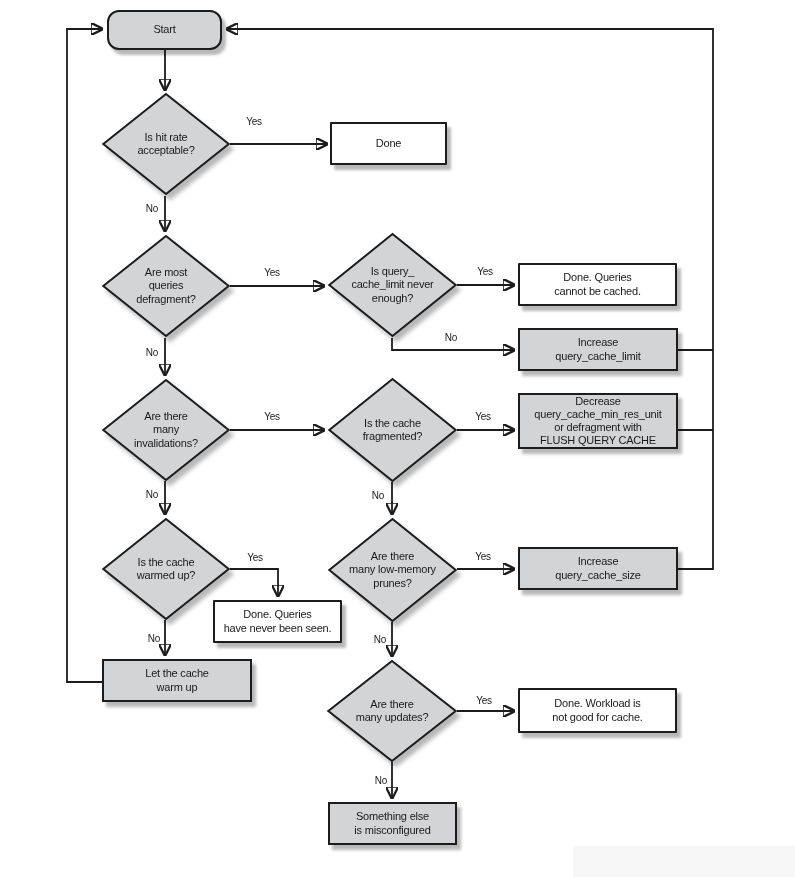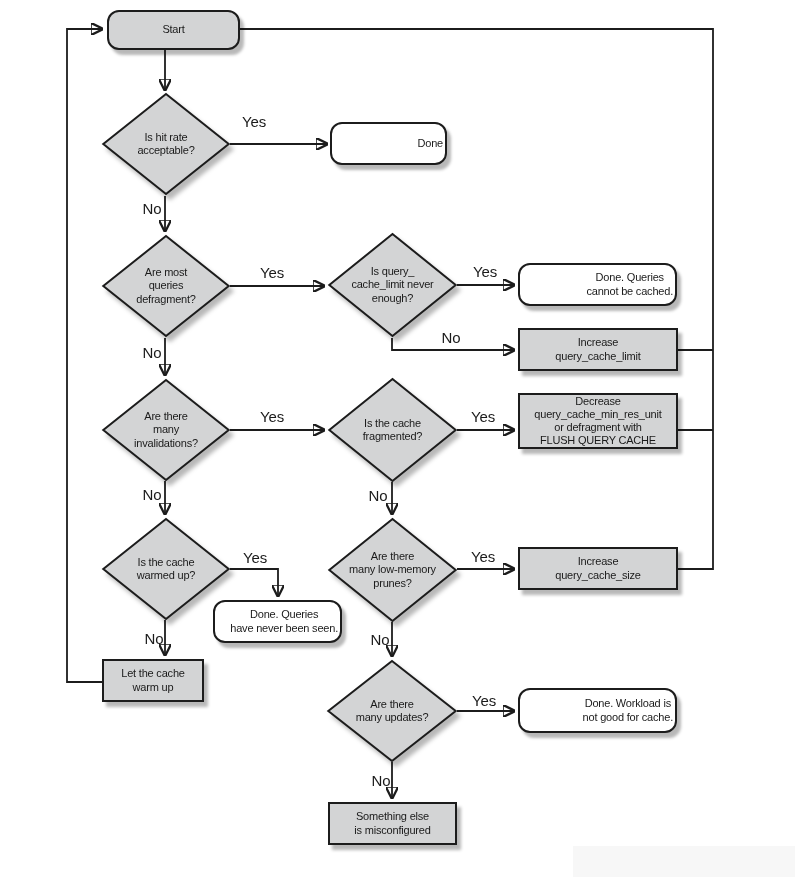--- a/index.html
+++ b/index.html
@@ -20,36 +20,35 @@
   }
   .rect{
     background:var(--node-fill,#d3d4d5);
     border:2px solid var(--node-stroke,#1c1c1c);
     box-shadow:4px 5px 3px rgba(0,0,0,0.28);
   }
   .startbox{border-radius:12px;}
   .terminal{
     background:var(--terminal-fill,#ffffff);
     border:2px solid var(--node-stroke,#1c1c1c);
-    border-radius:12px;
+    border-radius:1px;
     box-shadow:4px 5px 3px rgba(0,0,0,0.28);
-    justify-content:flex-end;
   }
   .diamond .dshape{
     position:absolute;left:0;top:0;width:100%;height:100%;
     filter:drop-shadow(4px 5px 2px rgba(0,0,0,0.28));
     overflow:visible;z-index:1;
   }
   .dshape polygon{
     fill:var(--node-fill,#d3d4d5);
     stroke:var(--node-stroke,#1c1c1c);
     stroke-width:2px;
   }
   .elabel{
-    position:absolute;z-index:3;font-size:15px;letter-spacing:-0.2px;
+    position:absolute;z-index:3;font-size:10px;letter-spacing:-0.2px;
     transform:translate(-50%,-50%);
   }
   .band{
     position:absolute;left:573px;top:846px;width:222px;height:31px;
     background:#f7f7f7;z-index:0;
   }
 </style>
 </head>
 <body>
 
@@ -96,21 +95,21 @@
 
     <path d="M392,762 L392,798" marker-end="url(#arr)"></path>
 
     <path d="M678,350 L713,350"></path>
     <path d="M678,430 L713,430"></path>
     <path d="M678,569 L713,569 L713,29 L227,29" marker-end="url(#arr)"></path>
 
     <path d="M102,682 L67,682 L67,29 L102,29" marker-end="url(#arr)"></path>
   </svg>
 
-  <div class="node rect startbox" style="left:107px;top:10px;width:133px;height:40px">
+  <div class="node rect startbox" style="left:107px;top:10px;width:115px;height:40px">
     <div class="nlabel">Start</div>
   </div>
 
   <div class="node diamond" style="left:102px;top:93px;width:128px;height:102px">
     <svg class="dshape" viewBox="0 0 100 100" preserveAspectRatio="none">
       <polygon points="50,1 99,50 50,99 1,50" vector-effect="non-scaling-stroke"></polygon>
     </svg>
     <div class="nlabel">Is hit rate
 acceptable?</div>
   </div>
@@ -191,21 +190,21 @@
     <div class="nlabel">Are there
 many low-memory
 prunes?</div>
   </div>
 
   <div class="node rect" style="left:518px;top:547px;width:160px;height:43px">
     <div class="nlabel">Increase
 query_cache_size</div>
   </div>
 
-  <div class="node rect" style="left:102px;top:659px;width:102px;height:43px">
+  <div class="node rect" style="left:102px;top:659px;width:150px;height:43px">
     <div class="nlabel">Let the cache
 warm up</div>
   </div>
 
   <div class="node diamond" style="left:327px;top:660px;width:130px;height:102px">
     <svg class="dshape" viewBox="0 0 100 100" preserveAspectRatio="none">
       <polygon points="50,1 99,50 50,99 1,50" vector-effect="non-scaling-stroke"></polygon>
     </svg>
     <div class="nlabel">Are there
 many updates?</div>

